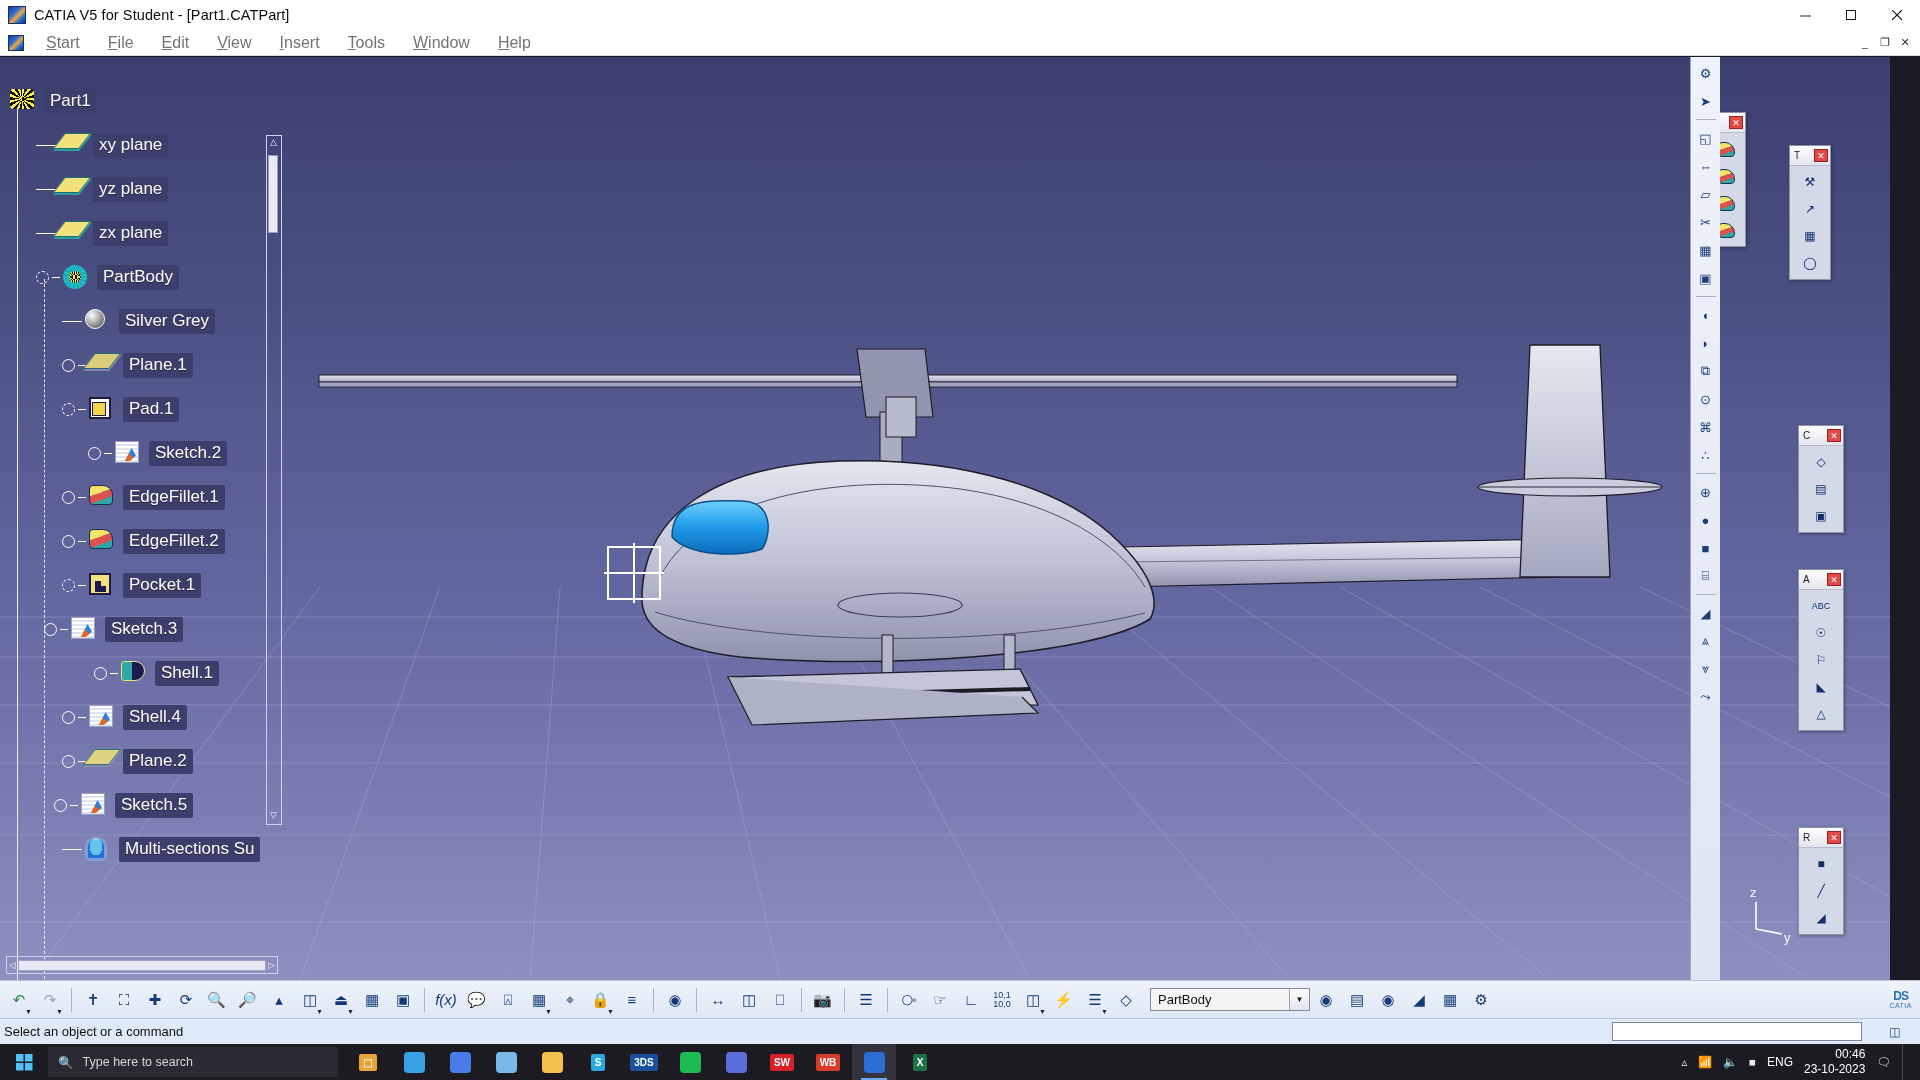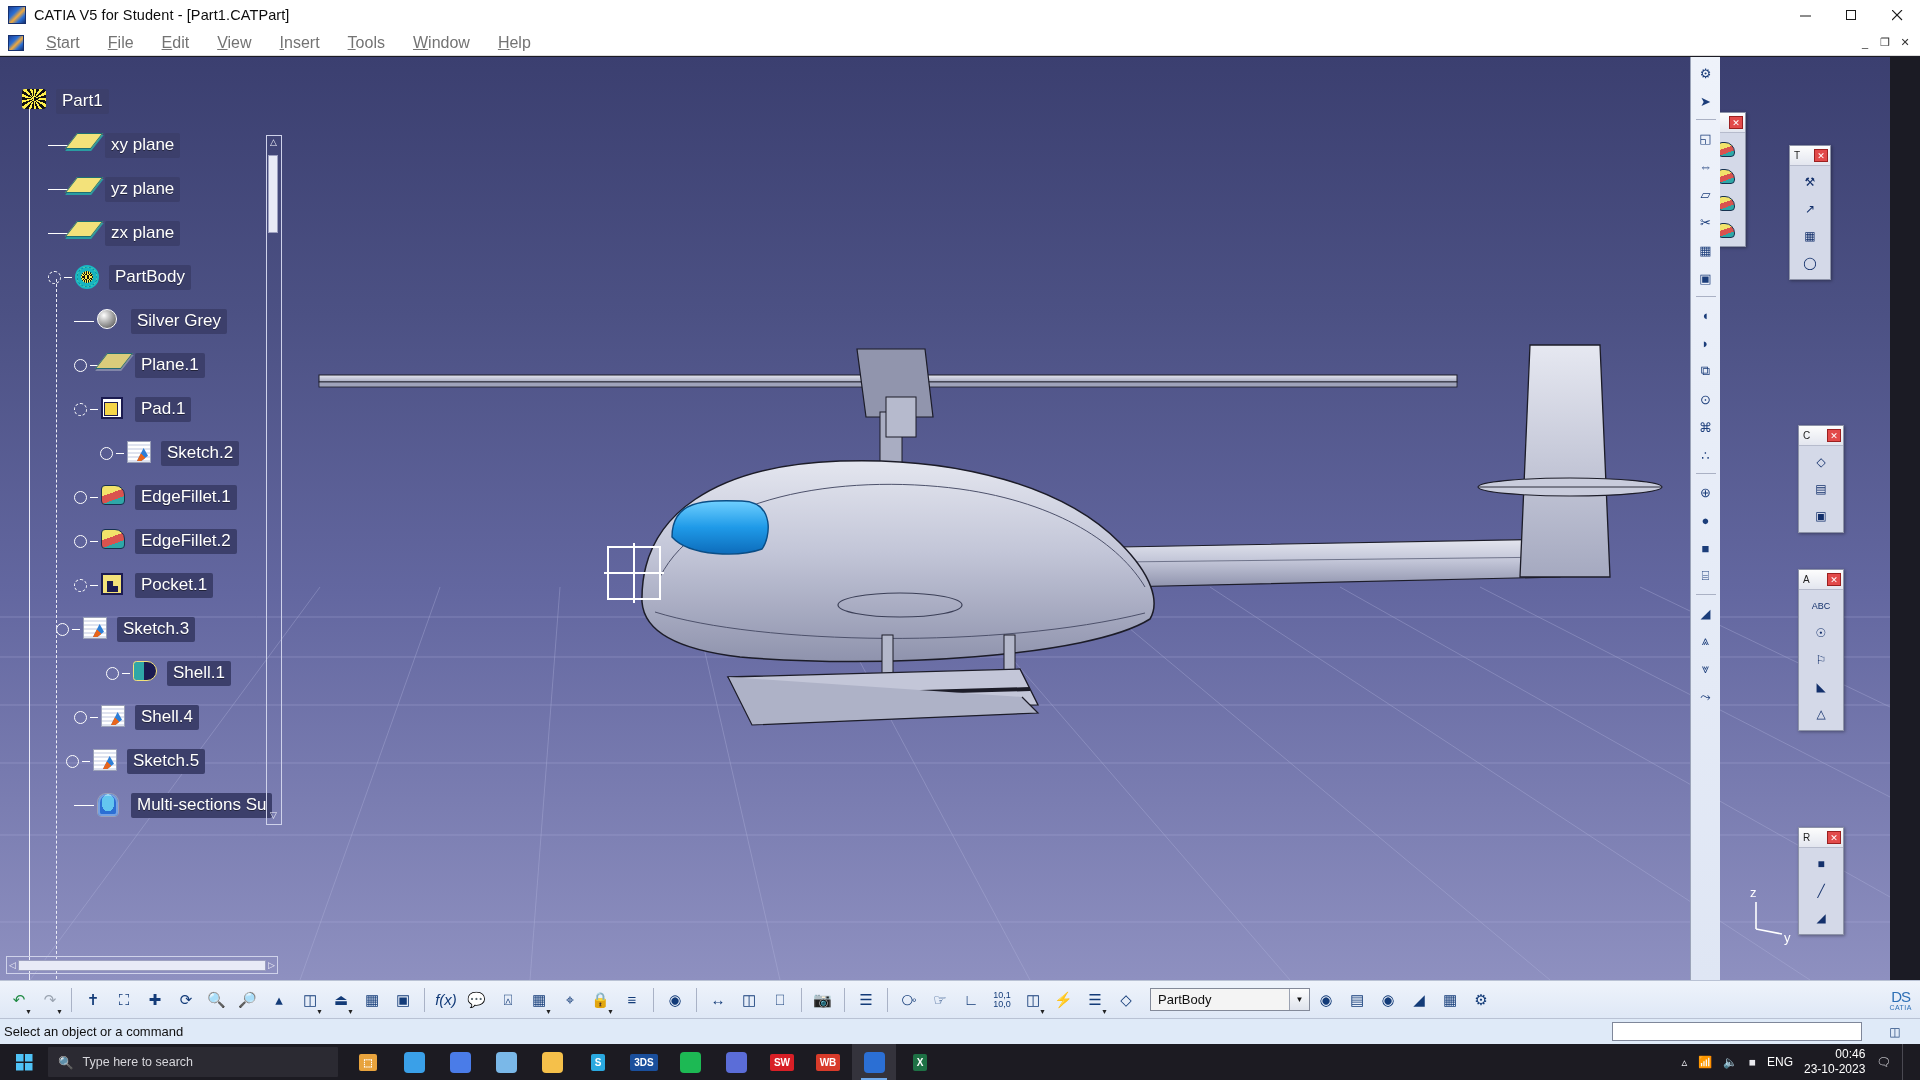--- a/index.html
+++ b/index.html
@@ -47,21 +47,21 @@
     overflow:hidden;
   }
   .grid { position:absolute; inset:0; }
   .grid line { stroke:#b9bbe2; stroke-width:1; opacity:.55; }
 
   
   .tree-panel {
     position:absolute; left:0; top:57px; width:296px; height:923px;
     overflow:hidden;
   }
-  .tree-inner { position:absolute; left:12px; top:22px; width:296px; }
+  .tree-inner { position:absolute; left:0; top:22px; width:296px; }
   .tree-row { position:relative; height:44px; display:flex; align-items:center; }
   .tree-label {
     background:#3c3f6b; color:#ffffff; font-size:17px; padding:2px 6px 3px 6px;
     border-radius:2px; white-space:nowrap; line-height:20px;
     text-shadow:0 1px 0 rgba(0,0,0,.45);
   }
   .tree-ico { width:28px; height:24px; margin-right:6px; flex:none; position:relative; }
   .node-box { width:13px; height:13px; border:1.6px solid #ffffff; border-radius:50%;
      display:inline-block; margin-right:3px; flex:none; }
   .node-dash { width:13px; height:13px; border:1.6px dashed #ffffff; border-radius:50%;
@@ -139,21 +139,21 @@
      position:relative; font-size:15px; color:#133b78; }
   .btn-ic .caret { position:absolute; right:2px; bottom:1px; font-size:7px; color:#222; }
   .tb-sep { width:1px; height:24px; background:#a9b2c6; margin:0 5px; }
   .combo { width:160px; height:23px; background:#f4f4f4; border:1px solid #848a99;
      display:flex; align-items:center; padding-left:7px; font-size:13px; color:#111;
      margin-left:8px; position:relative; }
   .combo .arrow { position:absolute; right:0; top:0; width:20px; height:21px;
      background:linear-gradient(180deg,#fdfdfd,#dfe3ec); border-left:1px solid #9aa1b1;
      display:flex; align-items:center; justify-content:center; font-size:8px; }
   .ds-logo { margin-left:auto; margin-right:8px; text-align:center; line-height:1; }
-  .ds-logo .b{font-size:15px;font-weight:normal;color:#2c6fb5;letter-spacing:-1px;}
+  .ds-logo .b{font-size:12px;font-weight:bold;color:#2c6fb5;letter-spacing:-1px;}
   .ds-logo .s{font-size:7px;color:#2c6fb5;letter-spacing:.5px;}
 
   
   .statusbar { position:absolute; left:0; top:1018px; width:1920px; height:26px;
      background:#dfeaf8; border-top:1px solid #b9c2d4; display:flex; align-items:center;
      font-size:13px; color:#101010; padding-left:4px;}
   .status-field { position:absolute; right:58px; top:3px; width:250px; height:19px;
      background:#fff; border:1px solid #7f879a; }
   .status-ic { position:absolute; right:12px; top:4px; width:26px; height:18px;
      display:flex;align-items:center;justify-content:center;font-size:12px;color:#2a4d80;}
@@ -495,20 +495,28 @@
           </span>
           <span class="tree-label">Shell.1</span>
         </div>
         <div class="tree-row" style="padding-left:62px">
           <span class="node-box"></span>
           <span class="dash-h"></span>
           <span class="tree-ico">
             <div class="ic-sketch"></div>
           </span>
           <span class="tree-label">Shell.4</span>
+        </div>
+        <div class="tree-row" style="padding-left:62px">
+          <span class="node-box"></span>
+          <span class="dash-h"></span>
+          <span class="tree-ico">
+            <div class="ic-plane" style="opacity:.85;box-shadow:2px 2px 0 #8a8fae"></div>
+          </span>
+          <span class="tree-label">Plane.2</span>
         </div>
         <div class="tree-row" style="padding-left:54px">
           <span class="node-box"></span>
           <span class="dash-h"></span>
           <span class="tree-ico">
             <div class="ic-sketch"></div>
           </span>
           <span class="tree-label">Sketch.5</span>
         </div>
         <div class="tree-row" style="padding-left:62px">

